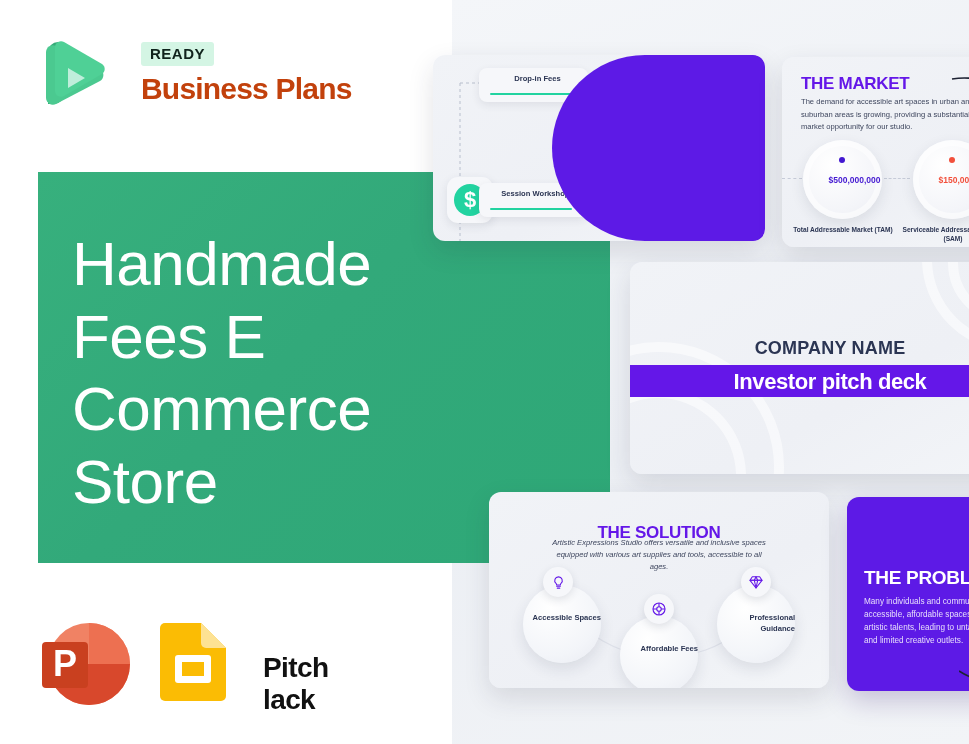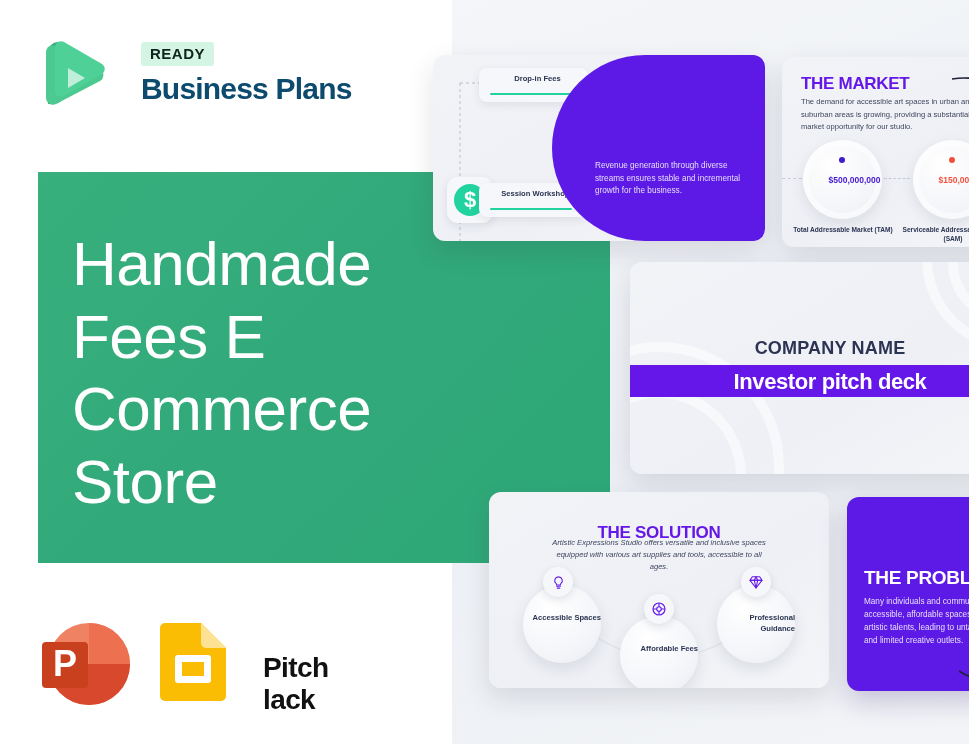--- a/index.html
+++ b/index.html
@@ -35,21 +35,21 @@
     background: #d4f5e4;
     color: #10231c;
     font-size: 15px; font-weight: bold;
     letter-spacing: .5px;
     padding: 3px 9px 4px 9px;
     border-radius: 3px;
   }
   .brand-name {
     margin-top: 6px;
     font-size: 30px; font-weight: bold;
-    color: #0c4a6e; letter-spacing: -0.8px;
+    color: #c2410c; letter-spacing: -0.8px;
     white-space: nowrap;
   }
 
   
   .hero {
     position: absolute;
     left: 38px; top: 172px; width: 572px; height: 391px;
     background: linear-gradient(135deg,#37b07d 0%,#32a97a 45%,#2ea877 100%);
   }
   .hero-title {
@@ -260,21 +260,20 @@
     <div class="bm-item" id="bm-item-0">
       <div class="bm-item-label">Drop-in Fees</div>
       <div class="bm-item-bar"></div>
     </div>
     <div class="bm-item" id="bm-item-1">
       <div class="bm-item-label">Session Workshops</div>
       <div class="bm-item-bar"></div>
     </div>
 
     <div class="bm-purple">
-      <div class="bm-purple-body">Revenue generation through diverse streams ensures stable and incremental growth for the business.</div>
     </div>
   </div>
 
   <div class="slide" id="slide-market">
     <div class="mk-title">THE MARKET</div>
 
     <svg style="position:absolute;left:168px;top:14px;width:66px;height:40px">
       <path d="M2 8 C26 4 48 12 56 28" stroke="#1d2233" stroke-width="1.6" fill="none"></path>
       <path d="M51 22 L57 30 L48 31 z" fill="#1d2233"></path>
     </svg>

